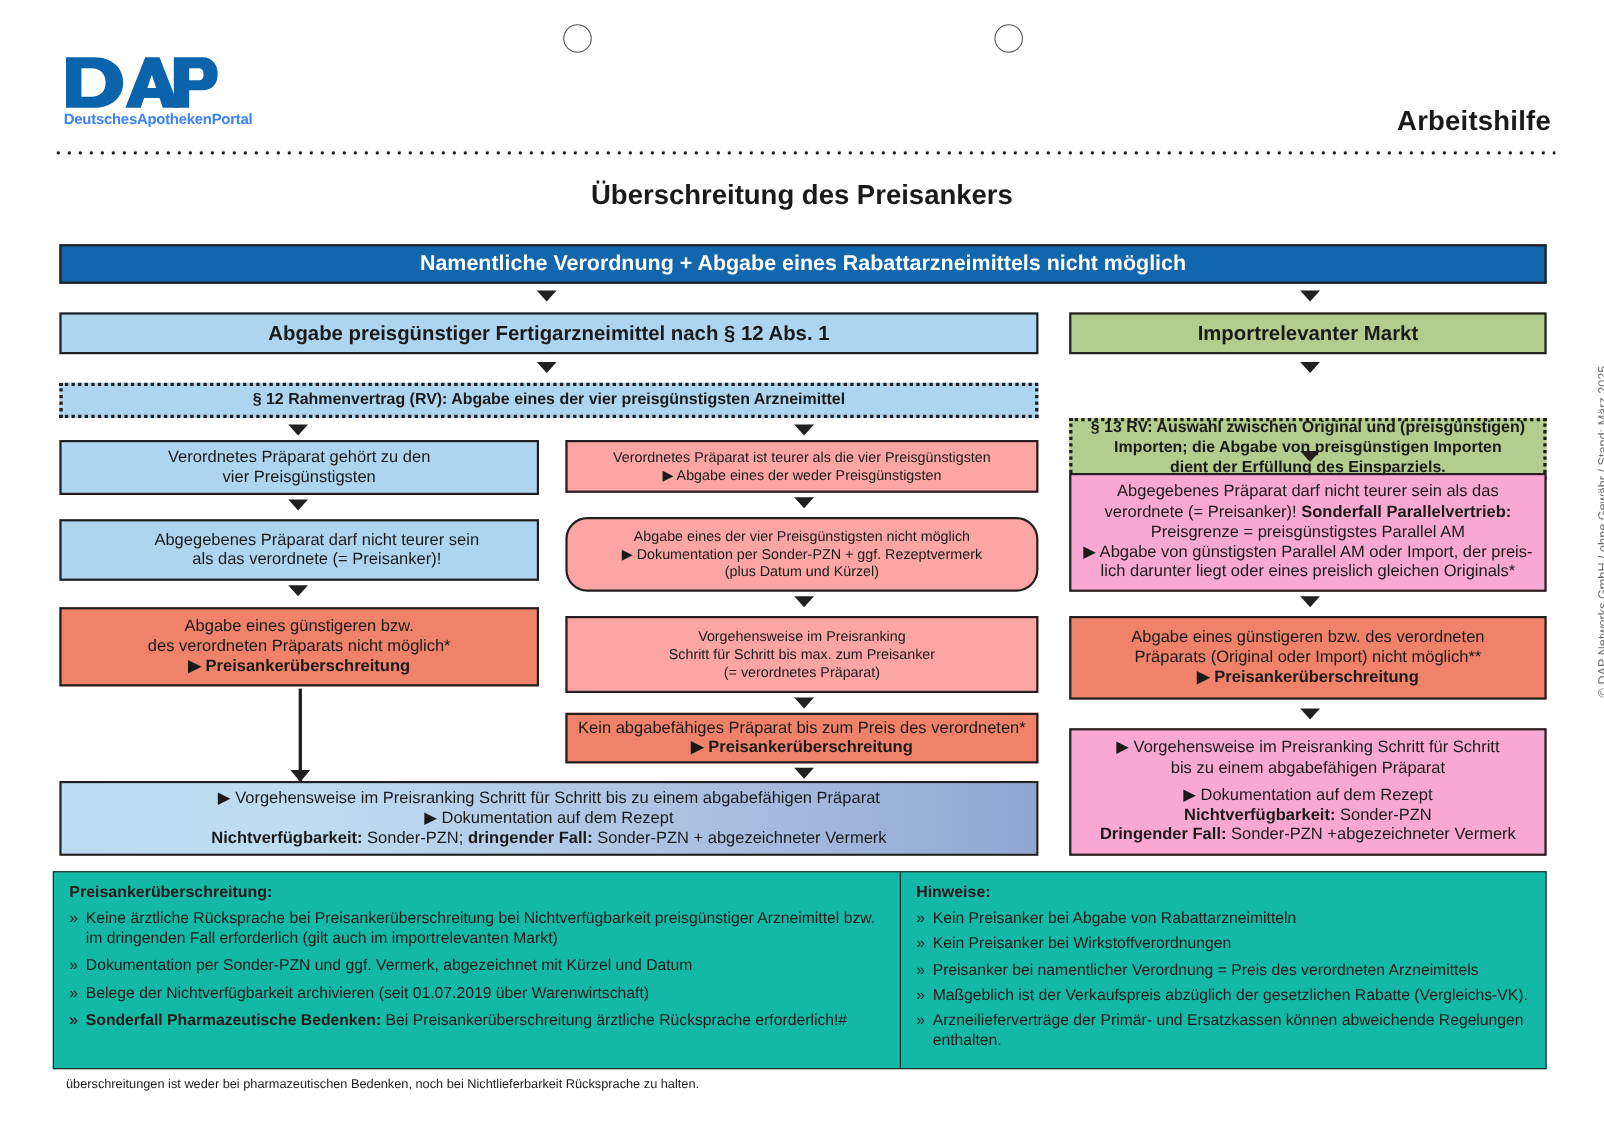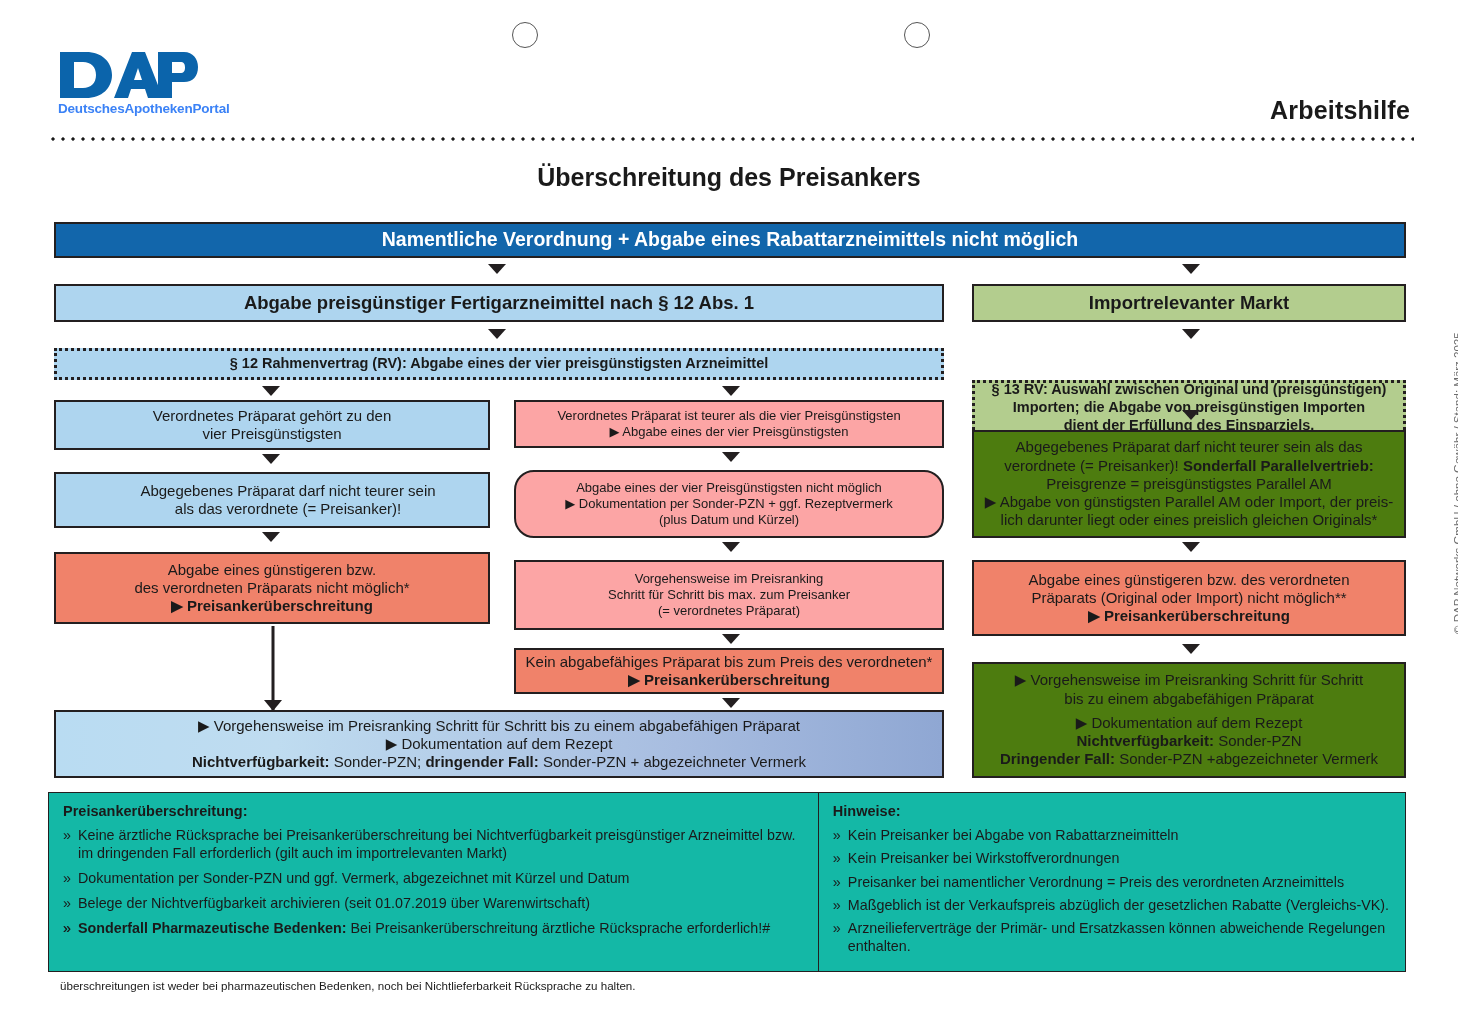--- a/index.html
+++ b/index.html
@@ -46,21 +46,21 @@
   .dotted-green{ background:#b3cd8e; font-weight:bold; font-size:14.5px; border:none; }
   .dotborder{ position:relative; }
   .dotborder::before{
     content:""; position:absolute; left:0; top:0; right:0; bottom:0;
     border:3px dotted #231f20; pointer-events:none;
   }
 
   .lblue{ background:#aed5ef; font-size:15px; }
   .mblue{ background:#fca5a5; font-size:13px; }
   .salmon{ background:#f0826a; font-size:15px; }
-  .green{ background:#4d7c0f; font-size:15px; }
+  .green{ background:#f9a8d4; font-size:15px; }
   .grad{ background:linear-gradient(90deg,#b9dcf2 0%, #bfdcf0 25%, #a8bde0 70%, #8fa7d3 100%);
          font-size:15px; }
 
   b, .b{ font-weight:bold; }
 
   
   .arrow{ position:absolute; width:0;height:0;
           border-left:9px solid transparent; border-right:9px solid transparent;
           border-top:10px solid #231f20; }
   .lineArrow{ position:absolute; }
@@ -169,21 +169,21 @@
 </div>
 
 <div class="lineArrow" style="left:263px; top:626px; width:20px; height:84px;">
   <div class="stem"></div>
   <div class="head"></div>
 </div>
 
 <div class="box mblue" style="left:514px; top:400px; width:430px; height:48px;">
   <span class="t">
     <div>Verordnetes Präparat ist teurer als die vier Preisgünstigsten</div>
-    <div>▶ Abgabe eines der vier Preisgünstigsten</div>
+    <div>▶ Abgabe eines der weder Preisgünstigsten</div>
   </span>
 </div>
 <div class="arrow" style="left:722px; top:452px;"></div>
 
 <div class="box mblue" style="left:514px; top:470px; width:430px; height:68px;border-radius:20px;">
   <span class="t">
     <div>Abgabe eines der vier Preisgünstigsten nicht möglich</div>
     <div>▶ Dokumentation per Sonder-PZN + ggf. Rezeptvermerk</div>
     <div>(plus Datum und Kürzel)</div>
   </span>

